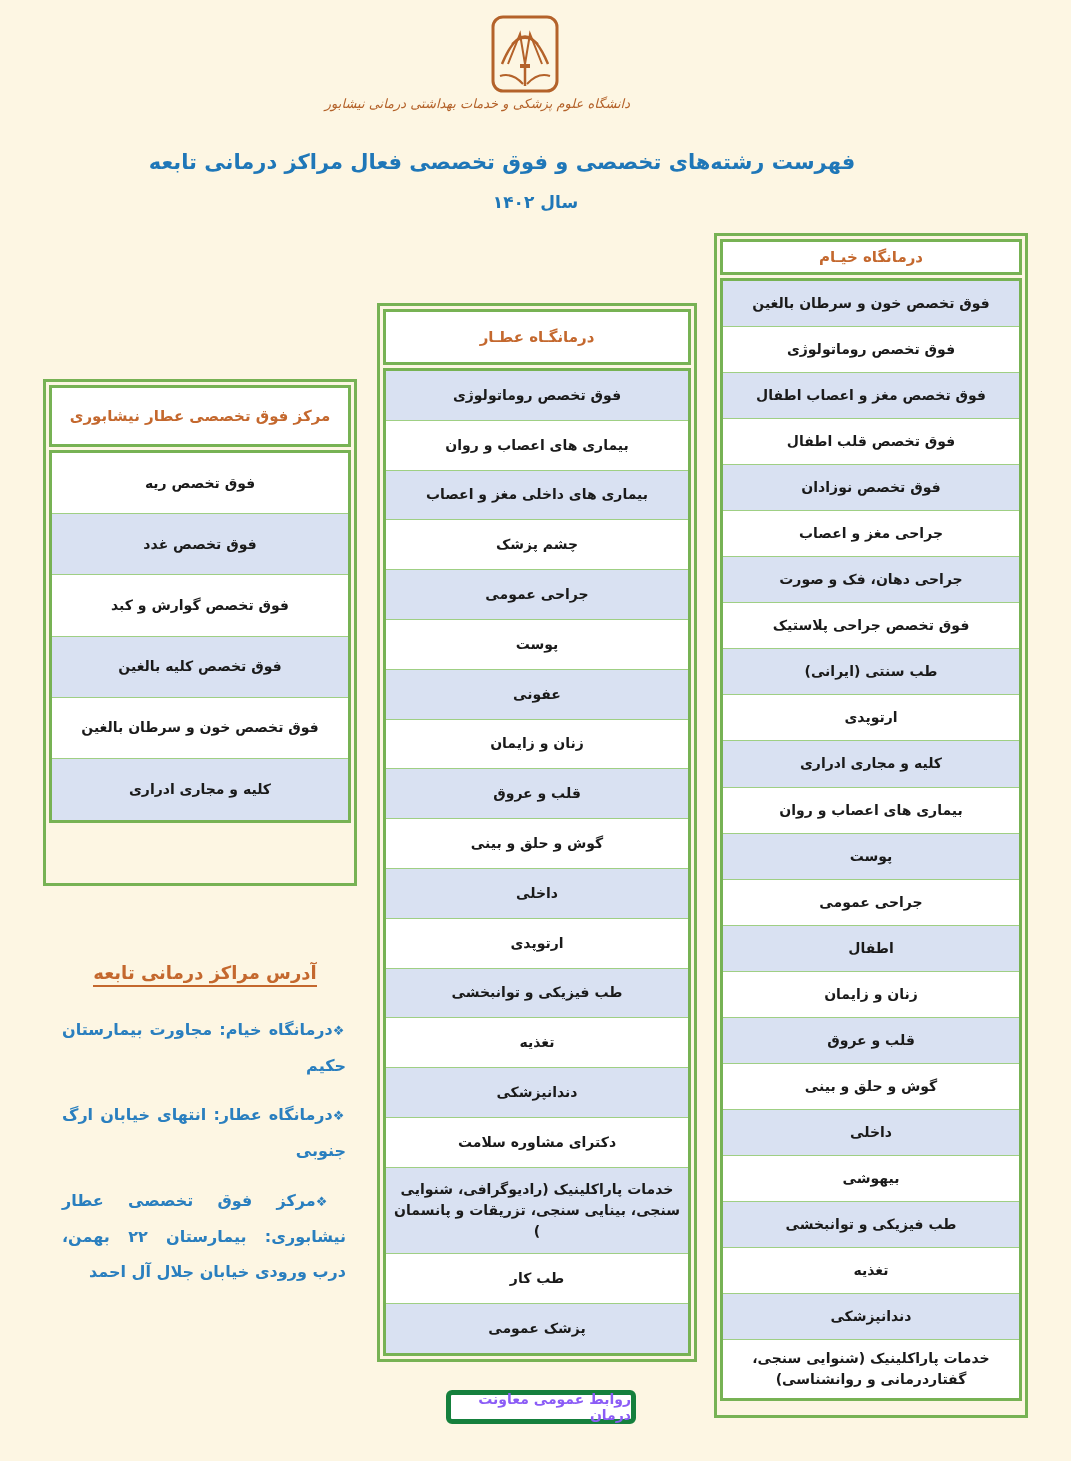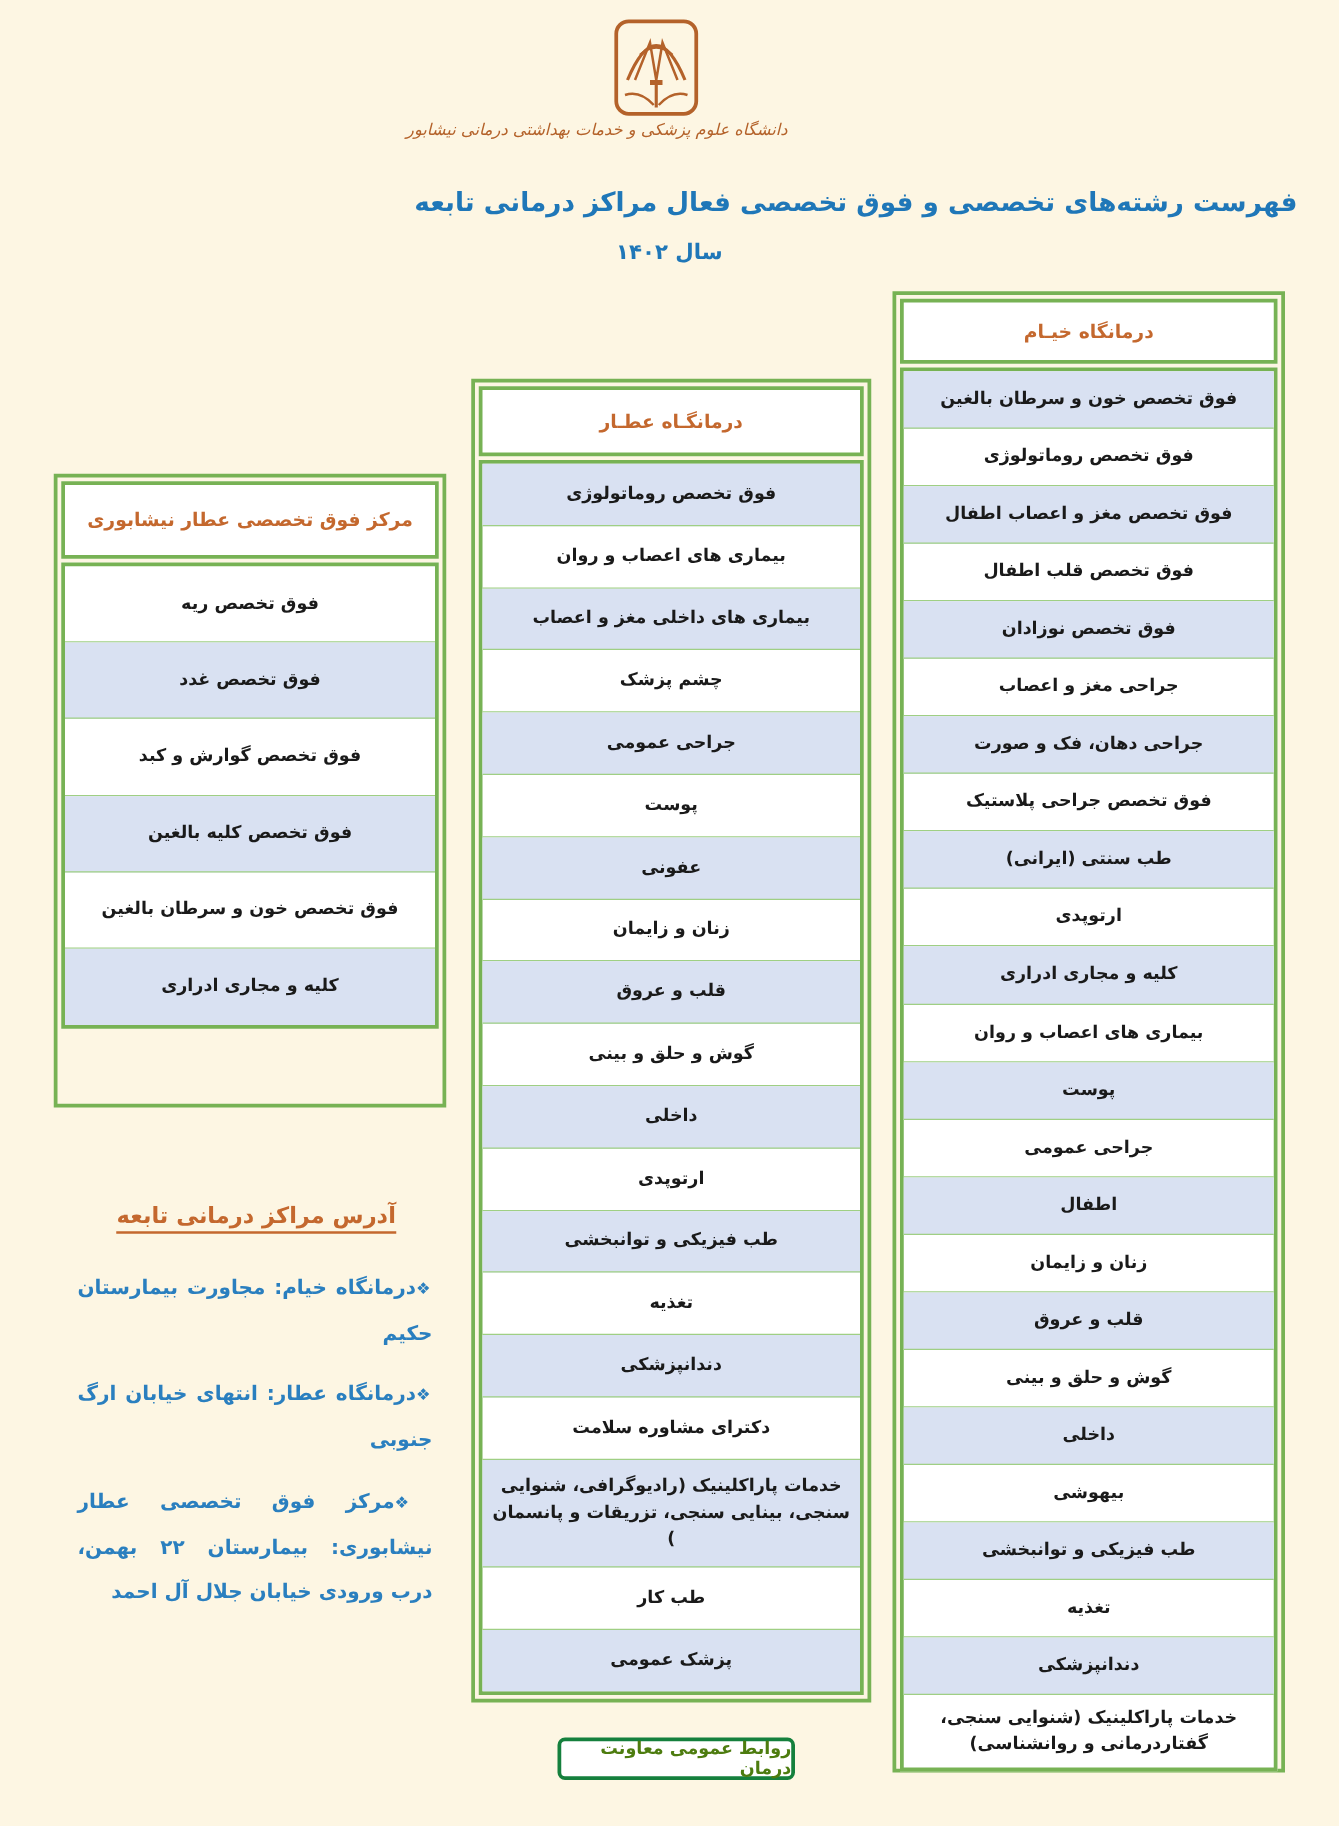--- a/index.html
+++ b/index.html
@@ -3,50 +3,50 @@
 <meta charset="utf-8">
 <style>
   * { box-sizing: border-box; margin: 0; padding: 0; }
   html, body { width: 1071px; height: 1461px; background: #fdf6e3; overflow: hidden; }
   body { position: relative; font-family: "DejaVu Sans", sans-serif; direction: rtl; color: #111; }
 
   .logo { position: absolute; left: 420px; top: 14px; width: 210px; height: 110px; text-align: center; }
   .logo svg { display: block; margin: 0 auto; }
   .logo-caption { font-family: "DejaVu Serif", serif; font-size: 13px; color: #b4622a; font-style: italic; margin-top: 2px; white-space: nowrap; }
 
-  .title { position: absolute; left: 0; width: 1004px; top: 150px; text-align: right; font-size: 21px; font-weight: bold; color: #1f77b8; margin-left: 34px; }
+  .title { position: absolute; left: 0; width: 1004px; top: 150px; text-align: center; font-size: 21px; font-weight: bold; color: #1f77b8; }
   .subtitle { position: absolute; left: 0; width: 1071px; top: 192px; text-align: center; font-size: 17px; font-weight: bold; color: #1f77b8; }
 
   .column { position: absolute; border: 3px solid #77b254; padding: 3px; background: #fdf6e3; }
   .col-head { background: #fff; border: 3px solid #77b254; display: flex; align-items: center; justify-content: center; font-weight: bold; color: #c4682e; font-size: 15px; }
   .col-body { border: 3px solid #77b254; margin-top: 3px; background: #fff; }
   .row { display: flex; align-items: center; justify-content: center; text-align: center; font-weight: bold; font-size: 14px; color: #1a1a1a; border-bottom: 1px solid #9fcf84; line-height: 1.5; padding: 0 6px; }
   .row:last-child { border-bottom: none; }
   .row.shade { background: #d9e1f2; }
 
   #col-khayyam { left: 714px; top: 233px; width: 314px; height: 1185px; }
-  #col-khayyam .col-head { height: 52px; }
+  #col-khayyam .col-head { height: 36px; }
   #col-khayyam .row { height: 46.05px; }
   #col-khayyam .row.tall { height: 58px; }
 
   #col-attar { left: 377px; top: 303px; width: 320px; height: 1059px; }
   #col-attar .col-head { height: 56px; }
   #col-attar .row { height: 49.8px; }
   #col-attar .row.tall { height: 86px; }
 
   #col-super { left: 43px; top: 379px; width: 314px; height: 507px; }
   #col-super .col-head { height: 62px; }
   #col-super .row { height: 61.2px; }
 
   .addr-title { position: absolute; left: 60px; width: 290px; top: 962px; text-align: center; }
   .addr-title span { font-size: 18px; font-weight: bold; color: #c4682e; border-bottom: 2px solid #c4682e; padding-bottom: 2px; }
   .addr { position: absolute; left: 62px; width: 284px; font-size: 16px; font-weight: bold; color: #2a7fbf; line-height: 35px; text-align: justify; }
   .addr .bullet { color: #2a7fbf; font-size: 13px; }
 
-  .footer-badge { position: absolute; left: 446px; top: 1390px; width: 190px; height: 34px; background: #fff; border: 3px solid #15803d; border-radius: 6px; display: flex; align-items: center; justify-content: center; font-weight: bold; font-size: 14px; color: #4d7c0f; }
+  .footer-badge { position: absolute; left: 446px; top: 1390px; width: 190px; height: 34px; background: #fff; border: 5px solid #15803d; border-radius: 6px; display: flex; align-items: center; justify-content: center; font-weight: bold; font-size: 14px; color: #8b5cf6; }
 </style>
 </head>
 <body>
 
 <div class="logo">
   <svg width="70" height="80" viewBox="0 0 70 80">
     <rect x="3" y="3" width="64" height="74" rx="10" fill="none" stroke="#b4622a" stroke-width="3"></rect>
     <path d="M12 50 Q35 -5 58 50" fill="none" stroke="#b4622a" stroke-width="2.5"></path>
     <path d="M18 50 L30 20 L35 50 L40 20 L52 50" fill="none" stroke="#b4622a" stroke-width="2"></path>
     <path d="M22 30 Q35 18 48 30" fill="none" stroke="#b4622a" stroke-width="2"></path>

